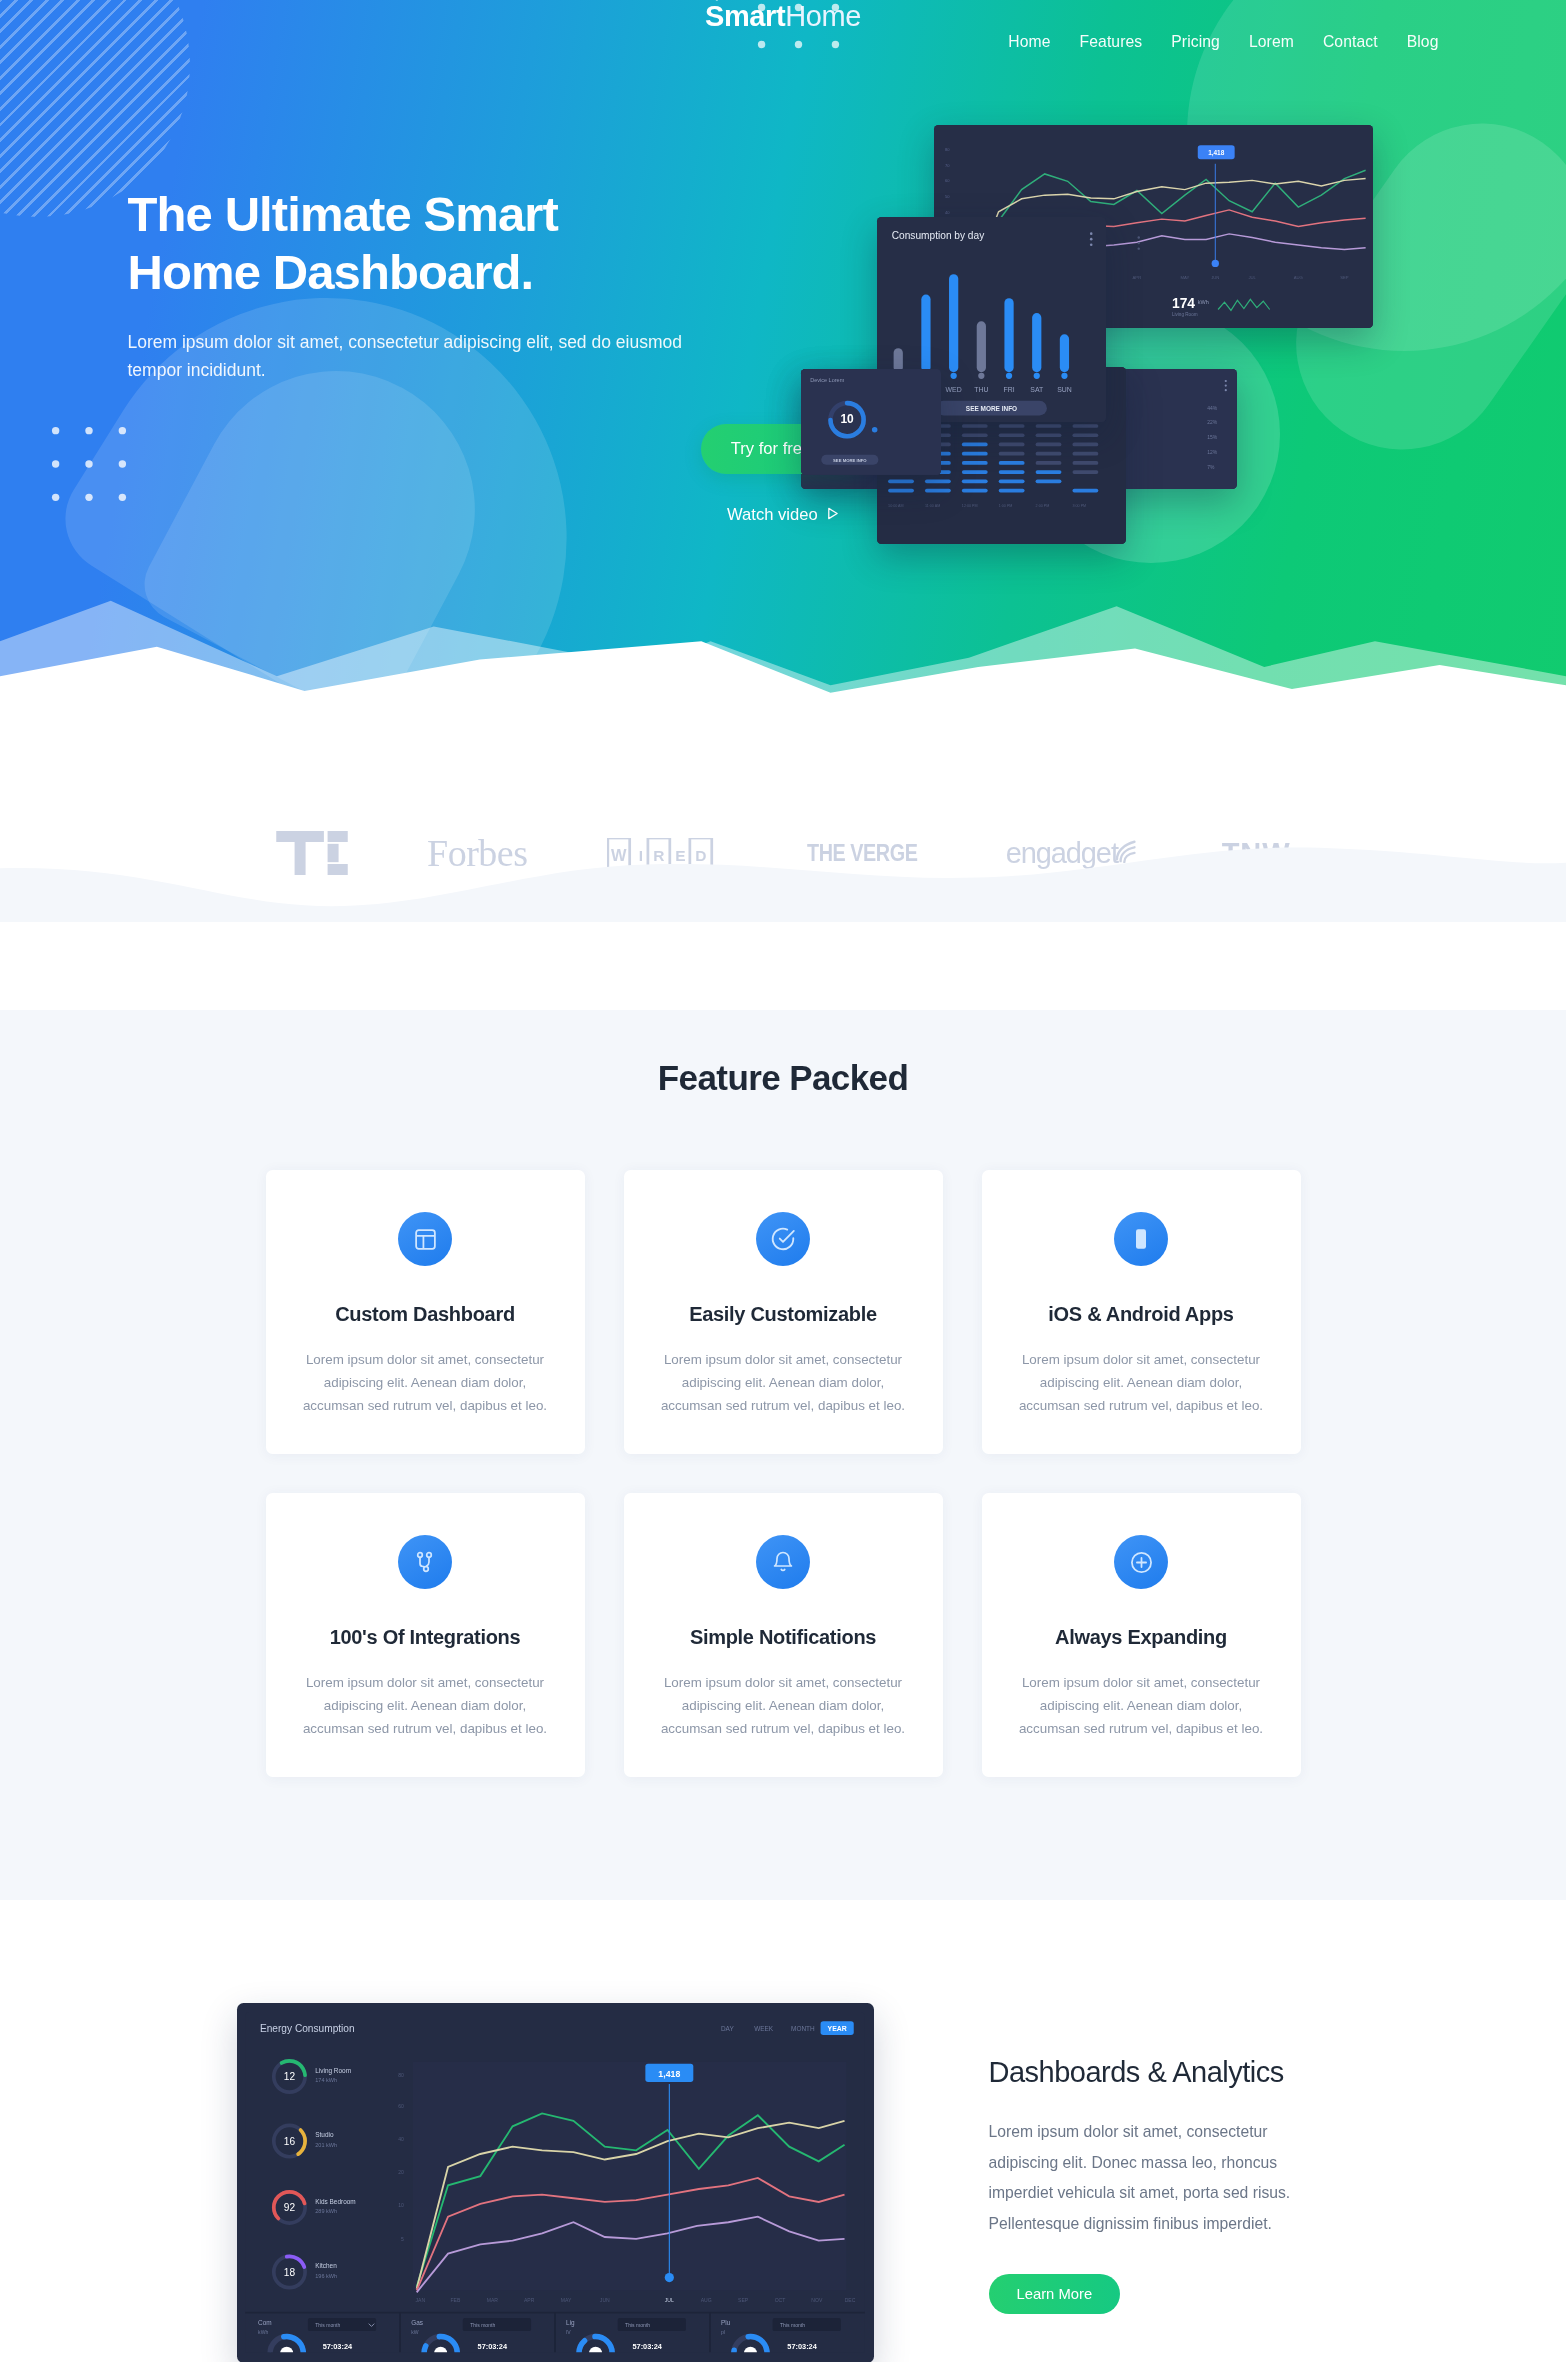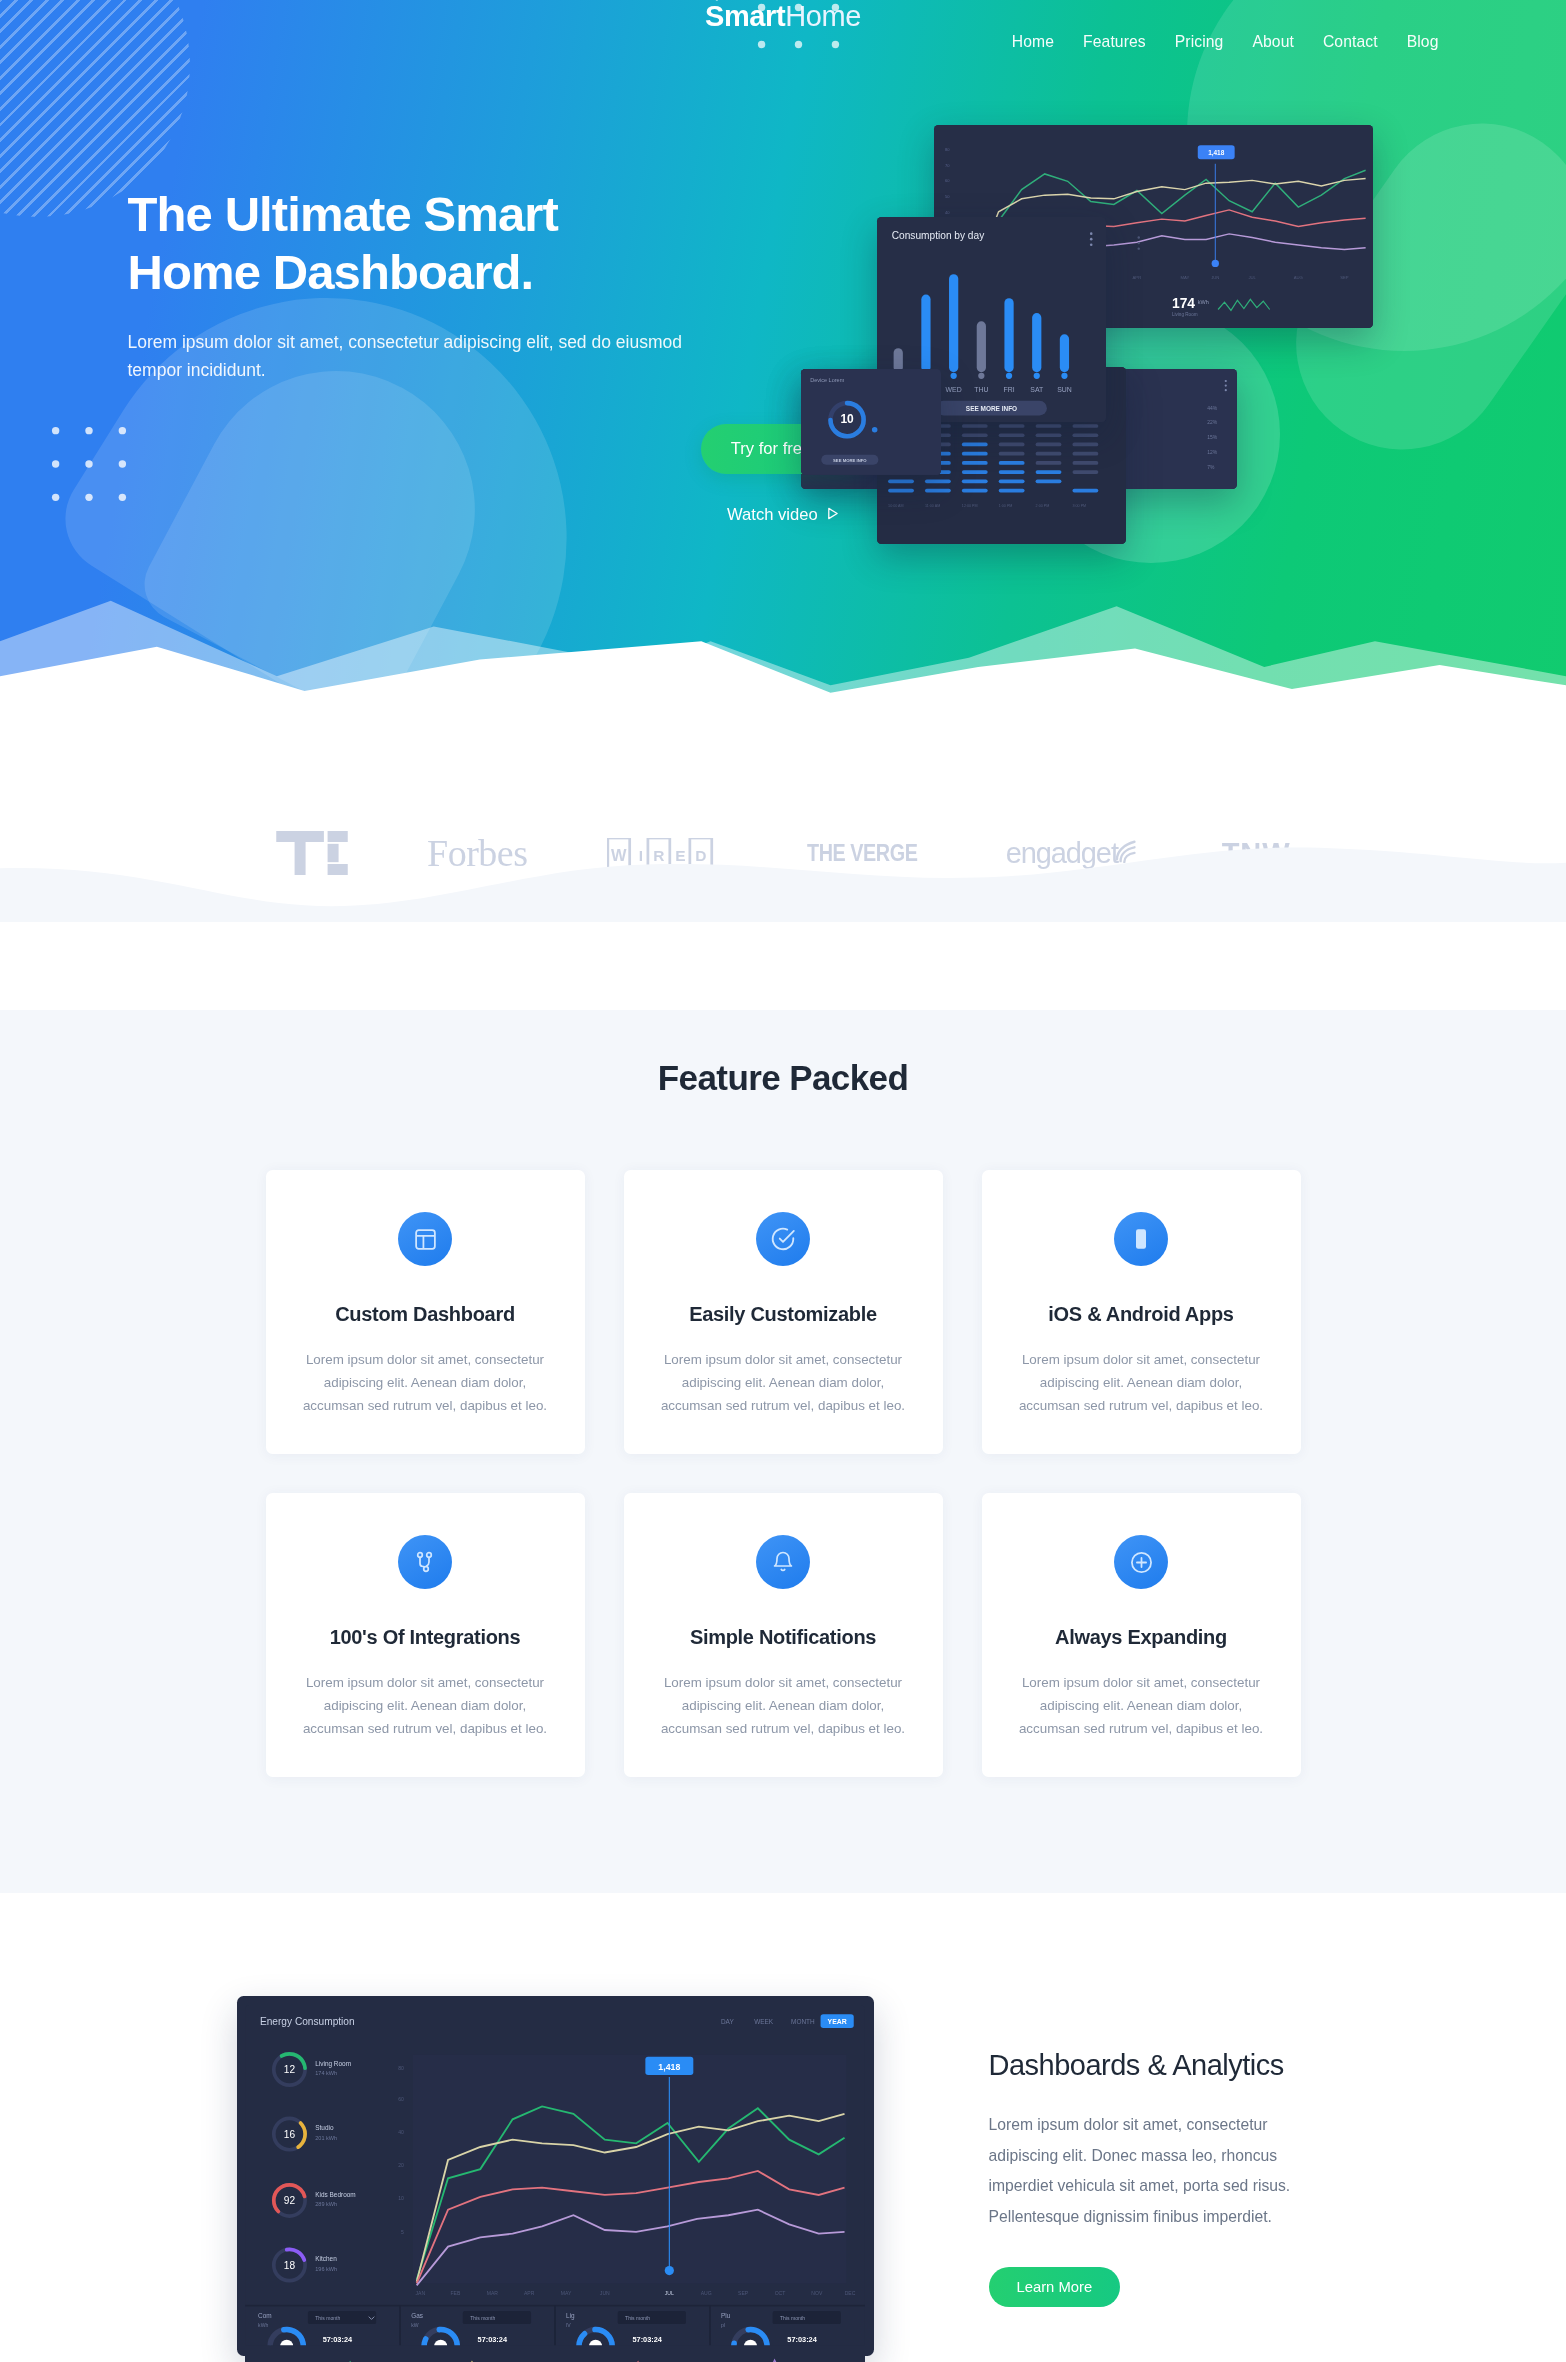--- a/index.html
+++ b/index.html
@@ -125,21 +125,21 @@
   .brand-engadget { font-size: 29px; font-weight: 400; letter-spacing: -1.1px; }
   .brand-tnw { font-size: 29px; font-weight: 700; letter-spacing: 0.9px; }
   .wave-to-grey { display: block; width: 1566px; height: 102px; margin-top: -55px; position: relative; }
 
   
   .features { background: #f4f7fb; padding: 48px 0 111px; }
   .section-title {
     text-align: center; font-size: 35px; font-weight: 700;
     color: #1f2937; letter-spacing: -0.6px; margin-bottom: 72px;
   }
-  .cards { width: 1311px; margin: 5px auto; display: grid;
+  .cards { width: 1311px; margin: 12px auto; display: grid;
            grid-template-columns: repeat(3, 1fr); gap: 39px; padding: 0 138px; }
   .card {
     background: #fff; border-radius: 6.5px; padding: 42px 35px 37px;
     text-align: center; box-shadow: 0 1.8px 13px rgba(40,60,110,.055);
   }
   .card-icon {
     width: 54px; height: 54px; border-radius: 50%;
     background: linear-gradient(150deg,#3f94f6,#1f7ced);
     margin: 0 auto 37px; display: flex; align-items: center; justify-content: center;
   }
@@ -201,21 +201,21 @@
             <circle cx="46" cy="46" r="4"></circle>
             <circle cx="86" cy="46" r="4"></circle>
         </g>
       </svg>
     </div>
 
     <div class="nav-menu">
       <a class="nav-link">Home</a>
       <a class="nav-link">Features</a>
       <a class="nav-link">Pricing</a>
-      <a class="nav-link">About</a>
+      <a class="nav-link">Lorem</a>
       <a class="nav-link">Contact</a>
       <a class="nav-link">Blog</a>
     </div>
   </nav>
 
   <div class="hero-copy">
     <h1 class="hero-title">The Ultimate Smart
 Home Dashboard.</h1>
     <p class="hero-sub">Lorem ipsum dolor sit amet, consectetur adipiscing elit, sed do eiusmod tempor incididunt.</p>
     <div class="hero-cta">

